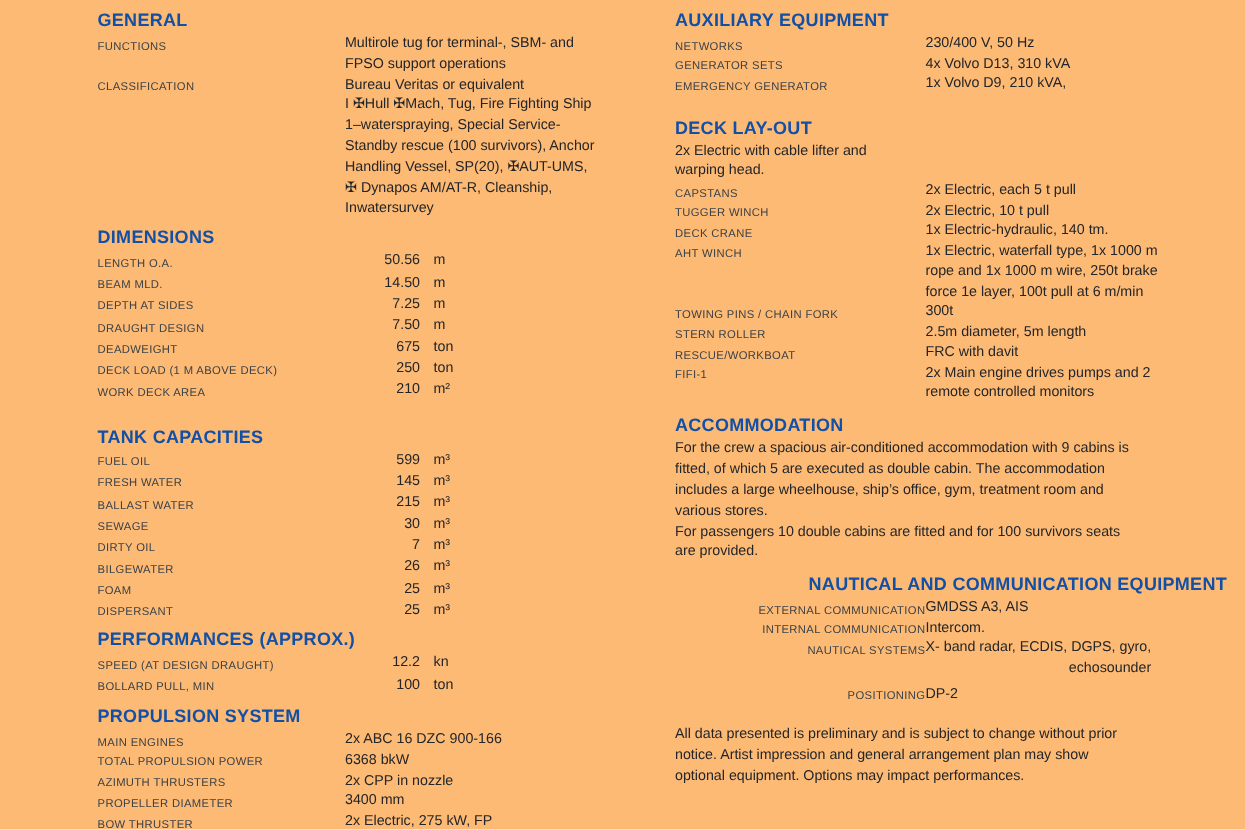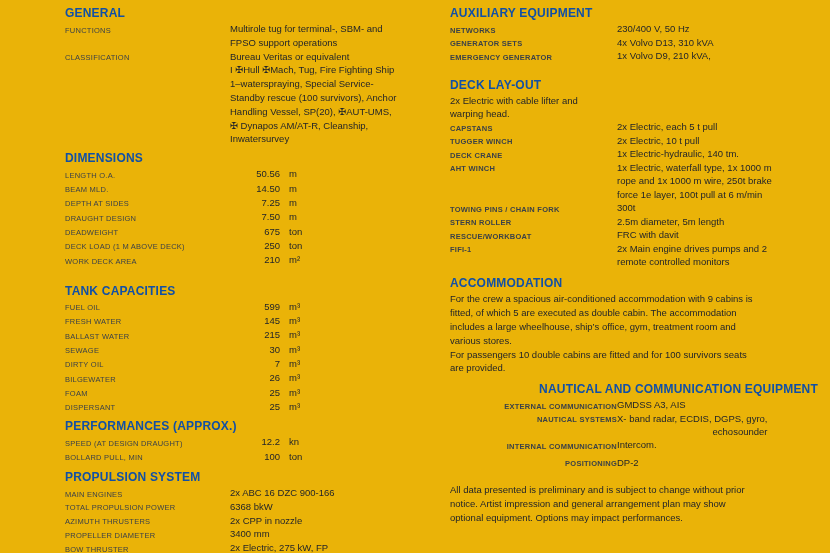--- a/index.html
+++ b/index.html
@@ -1,24 +1,24 @@
 <!DOCTYPE html>
 <html><head>
 <meta charset="utf-8">
 <style>
   html,body{margin:0;padding:0;background:#ffffff;}
-  .page{position:relative;width:830px;height:553px;background:#eab308;overflow:hidden;
+  .page{position:relative;width:830px;height:553px;background:#fdba74;overflow:hidden;
         font-family:"Liberation Sans","DejaVu Sans",sans-serif;-webkit-font-smoothing:antialiased;}
   .col{position:absolute;top:6px;}
   .col-left{left:65px;width:352px;}
   .col-right{left:450px;width:368px;}
   .hd{font-size:12px;font-weight:bold;color:#1150a6;letter-spacing:.2px;line-height:14px;margin:0 0 2px 0;}
   .row{display:flex;align-items:flex-start;}
   .lbl{flex:none;width:165px;font-size:7.5px;color:#3b4148;letter-spacing:.25px;padding-top:2.5px;line-height:11px;}
-  .col-right .lbl{width:167px;font-weight:bold;}
+  .col-right .lbl{width:167px;}
   .val{font-size:9.5px;color:#232529;line-height:13.8px;white-space:pre-line;}
   .col-right .val{line-height:13.4px;}
   .num{flex:none;width:50px;text-align:right;font-size:9.5px;color:#232529;line-height:14.35px;}
   .unit{margin-left:9px;font-size:9.5px;color:#232529;line-height:14.35px;}
   .para{font-size:9.5px;color:#232529;line-height:13.8px;white-space:pre-line;}
   .sec-general{margin-bottom:5px;}
   .sec-dimensions{margin-bottom:16px;}
   .sec-tanks{margin-bottom:5px;}
   .sec-perf{margin-bottom:6px;}
   .sec-aux{margin-bottom:15px;}
@@ -247,28 +247,28 @@
 are provided.</div>
     </div>
 
     <div class="sec-naut">
       <div class="hd">NAUTICAL AND COMMUNICATION EQUIPMENT</div>
       <div class="row">
         <div class="lbl">EXTERNAL COMMUNICATION</div>
         <div class="val">GMDSS A3, AIS</div>
       </div>
       <div class="row">
+        <div class="lbl">INTERNAL COMMUNICATION</div>
+        <div class="val">Intercom.</div>
+      </div>
+      <div class="row">
         <div class="lbl">NAUTICAL SYSTEMS</div>
         <div class="val">X- band radar, ECDIS, DGPS, gyro,
 echosounder</div>
       </div>
-      <div class="row">
-        <div class="lbl">INTERNAL COMMUNICATION</div>
-        <div class="val">Intercom.</div>
-      </div>
       <div class="row row-gap">
         <div class="lbl">POSITIONING</div>
         <div class="val">DP-2</div>
       </div>
     </div>
 
     <div class="para">All data presented is preliminary and is subject to change without prior
 notice. Artist impression and general arrangement plan may show
 optional equipment. Options may impact performances.</div>
 

